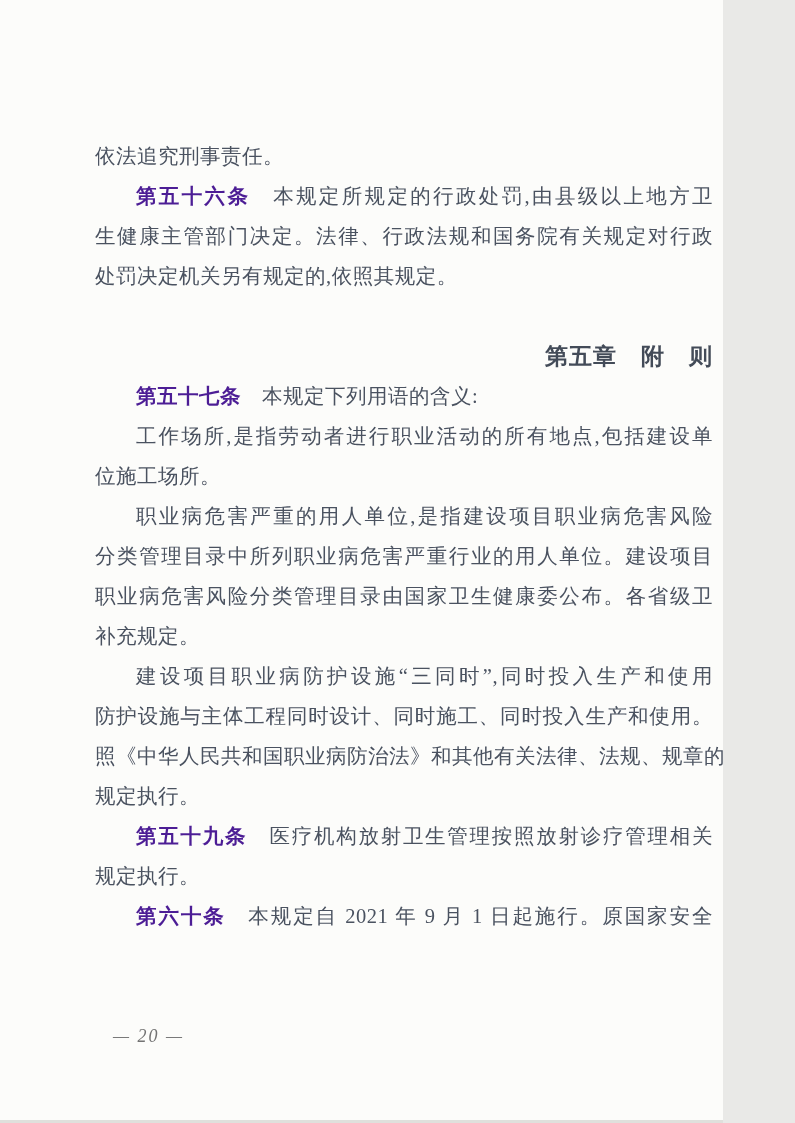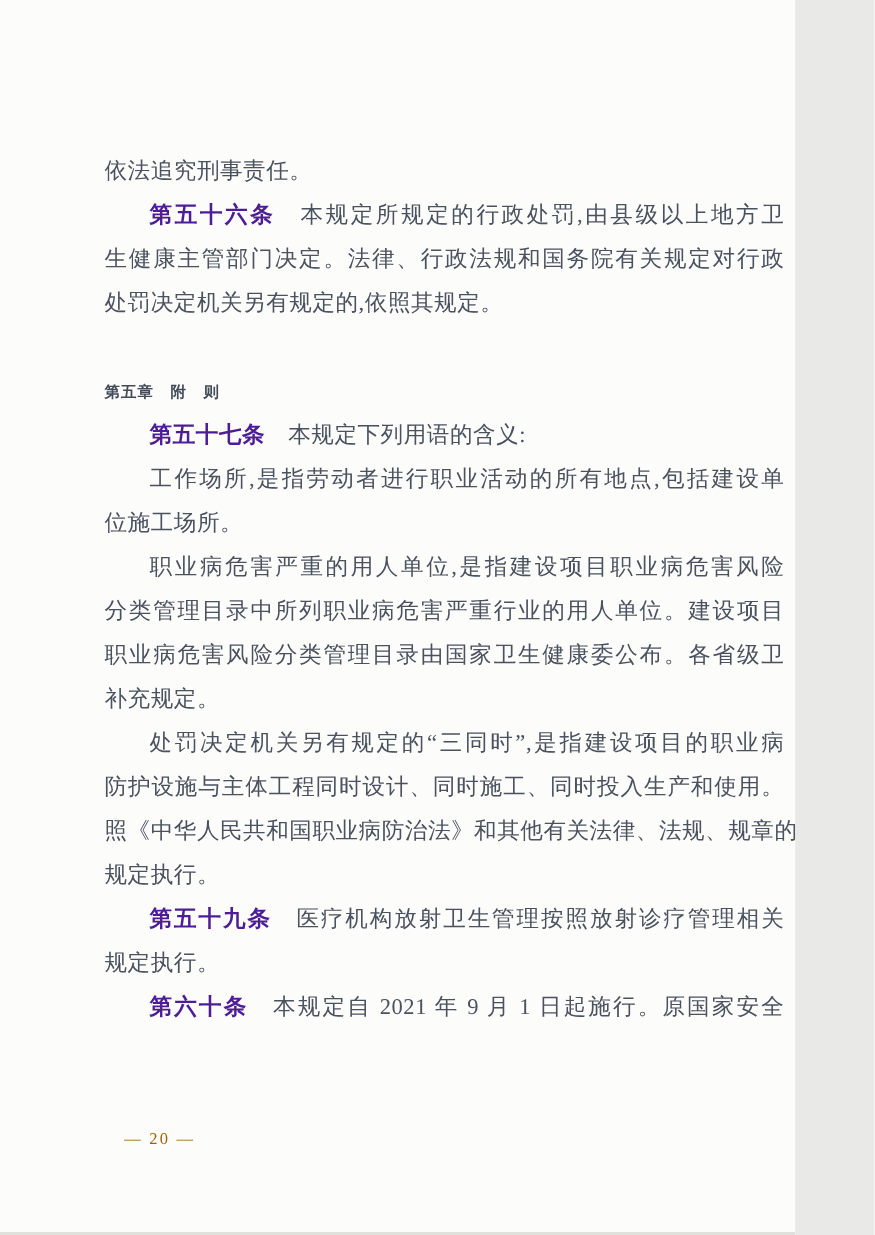--- a/index.html
+++ b/index.html
@@ -39,34 +39,35 @@
   }
   .lead{
     font-family:Liberation Sans, sans-serif;
     font-weight:700;
     color:#4c1d95;
   }
   .heading{
     height:40px;
     line-height:40px;
     margin-top:40px;
-    font-size:14px;
+    font-size:23px;
     font-weight:700;
     font-family:"Liberation Sans","DejaVu Sans",sans-serif;
     color:#434b58;
-    text-align:left;
+    text-align:right;
     letter-spacing:1px;
   }
   .footer{
     position:absolute;
     left:113px;top:1016px;
     height:40px;line-height:40px;
-    font-size:15px;
-    color:#a16207;
+    font-size:18px;
+    color:#737373;
     letter-spacing:2px;
+    font-style:italic;
   }
   .scan-edge{
     position:absolute;
     left:0;bottom:0;
     width:100%;height:3px;
     background:#e0e0dc;
   }
 </style>
 </head>
 <body>
@@ -92,21 +93,21 @@
 
     <div class="ln ind just"><span>职业病危害严重的用人单位,是指建设项目职业病危害风险</span></div>
 
     <div class="ln just"><span>分类管理目录中所列职业病危害严重行业的用人单位。建设项目</span></div>
 
     <div class="ln just"><span>职业病危害风险分类管理目录由国家卫生健康委公布。各省级卫</span></div>
 
 
     <div class="ln"><span>补充规定。</span></div>
 
-    <div class="ln ind just"><span>处罚决定机关另有规定的“三同时”,是指建设项目的职业病</span></div>
+    <div class="ln ind just"><span>建设项目职业病防护设施“三同时”,同时投入生产和使用</span></div>
 
     <div class="ln just"><span>防护设施与主体工程同时设计、同时施工、同时投入生产和使用。</span></div>
 
 
     <div class="ln just"><span>照《中华人民共和国职业病防治法》和其他有关法律、法规、规章的</span></div>
 
     <div class="ln"><span>规定执行。</span></div>
 
     <div class="ln ind just"><span class="lead">第五十九条</span><span>　医疗机构放射卫生管理按照放射诊疗管理相关</span></div>
 

